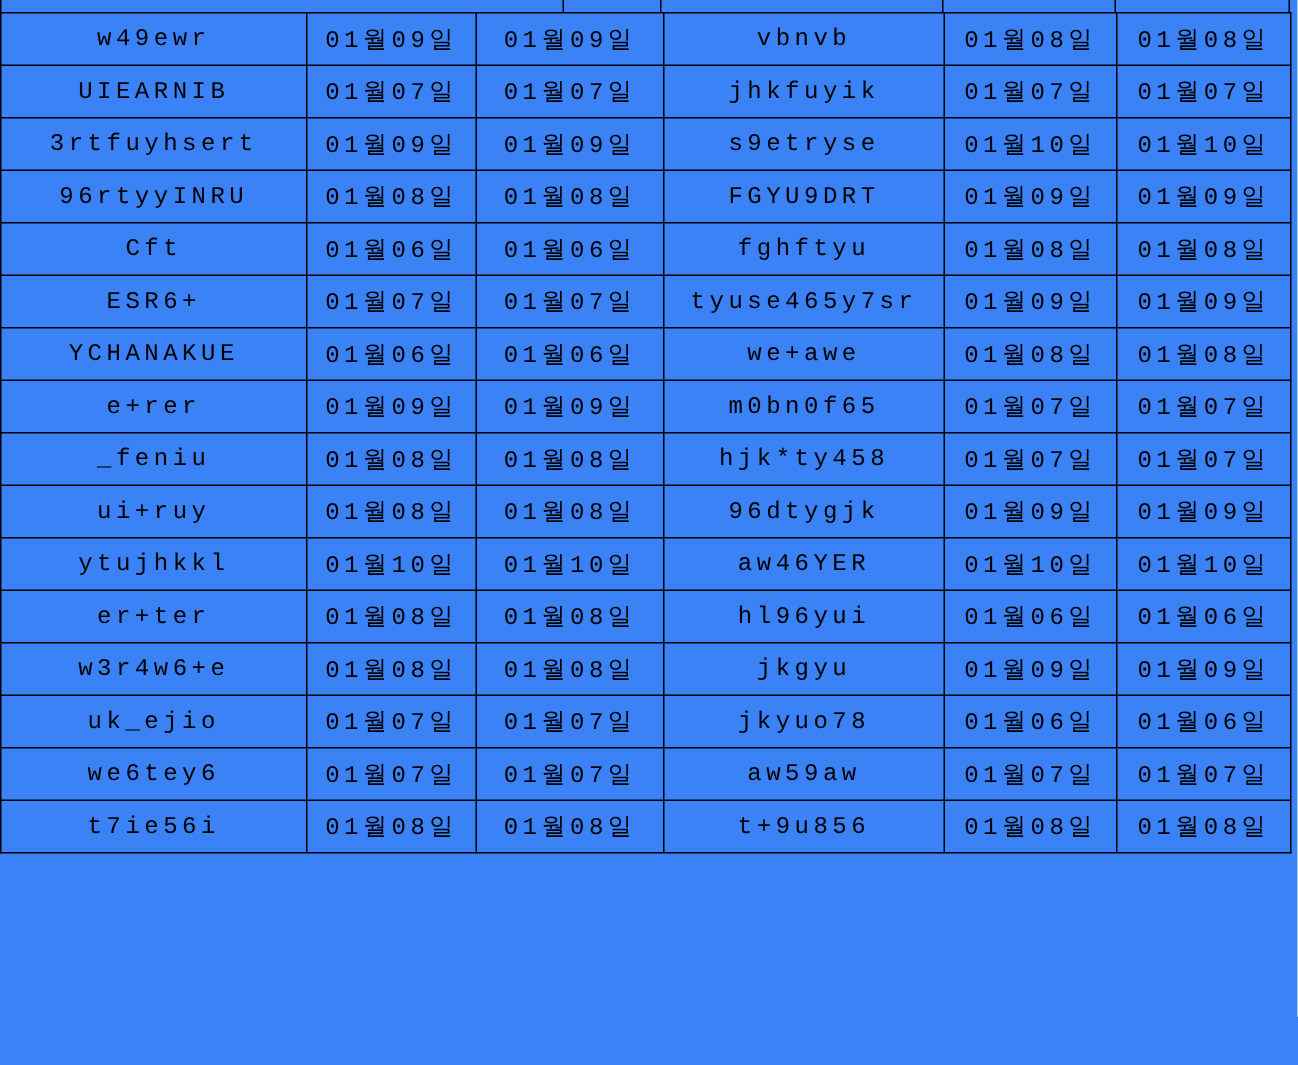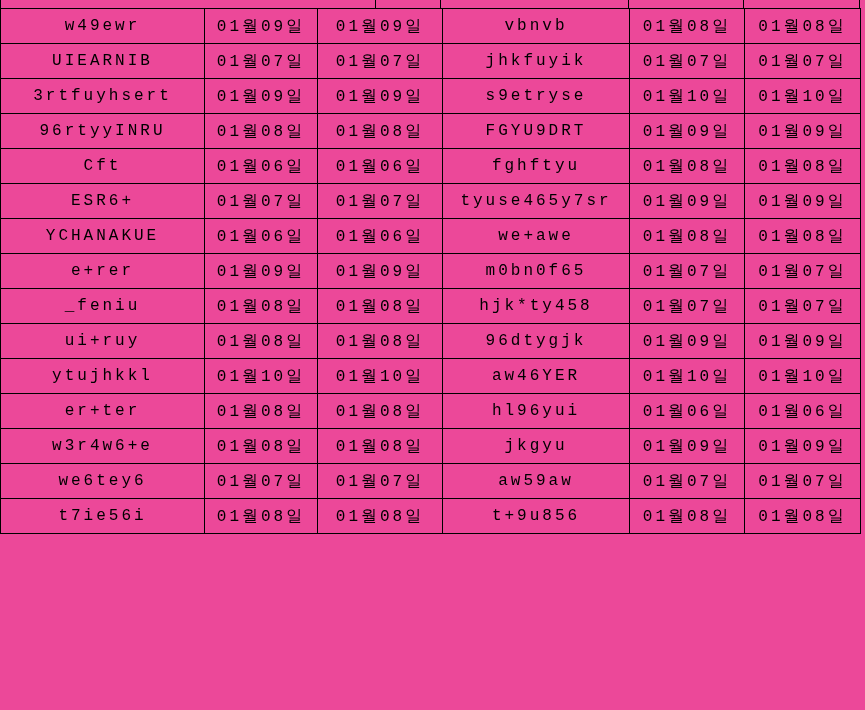--- a/index.html
+++ b/index.html
@@ -4,21 +4,21 @@
 <style>
   html, body {
     margin: 0;
     padding: 0;
     background: #ffffff;
   }
   .screen {
     position: relative;
     width: 865px;
     height: 710px;
-    background: #ec4899;
+    background: #3b82f6;
     overflow: hidden;
     font-family: "Liberation Mono", "DejaVu Sans Mono", monospace;
   }
   
   .top-sliver {
     position: absolute;
     top: 0;
     left: 0;
     width: 861px;
     height: 8px;
@@ -173,20 +173,28 @@
         </tr>
         <tr>
           <td>w3r4w6+e</td>
           <td>01월08일</td>
           <td>01월08일</td>
           <td>jkgyu</td>
           <td>01월09일</td>
           <td>01월09일</td>
         </tr>
         <tr>
+          <td>uk_ejio</td>
+          <td>01월07일</td>
+          <td>01월07일</td>
+          <td>jkyuo78</td>
+          <td>01월06일</td>
+          <td>01월06일</td>
+        </tr>
+        <tr>
           <td>we6tey6</td>
           <td>01월07일</td>
           <td>01월07일</td>
           <td>aw59aw</td>
           <td>01월07일</td>
           <td>01월07일</td>
         </tr>
         <tr>
           <td>t7ie56i</td>
           <td>01월08일</td>

